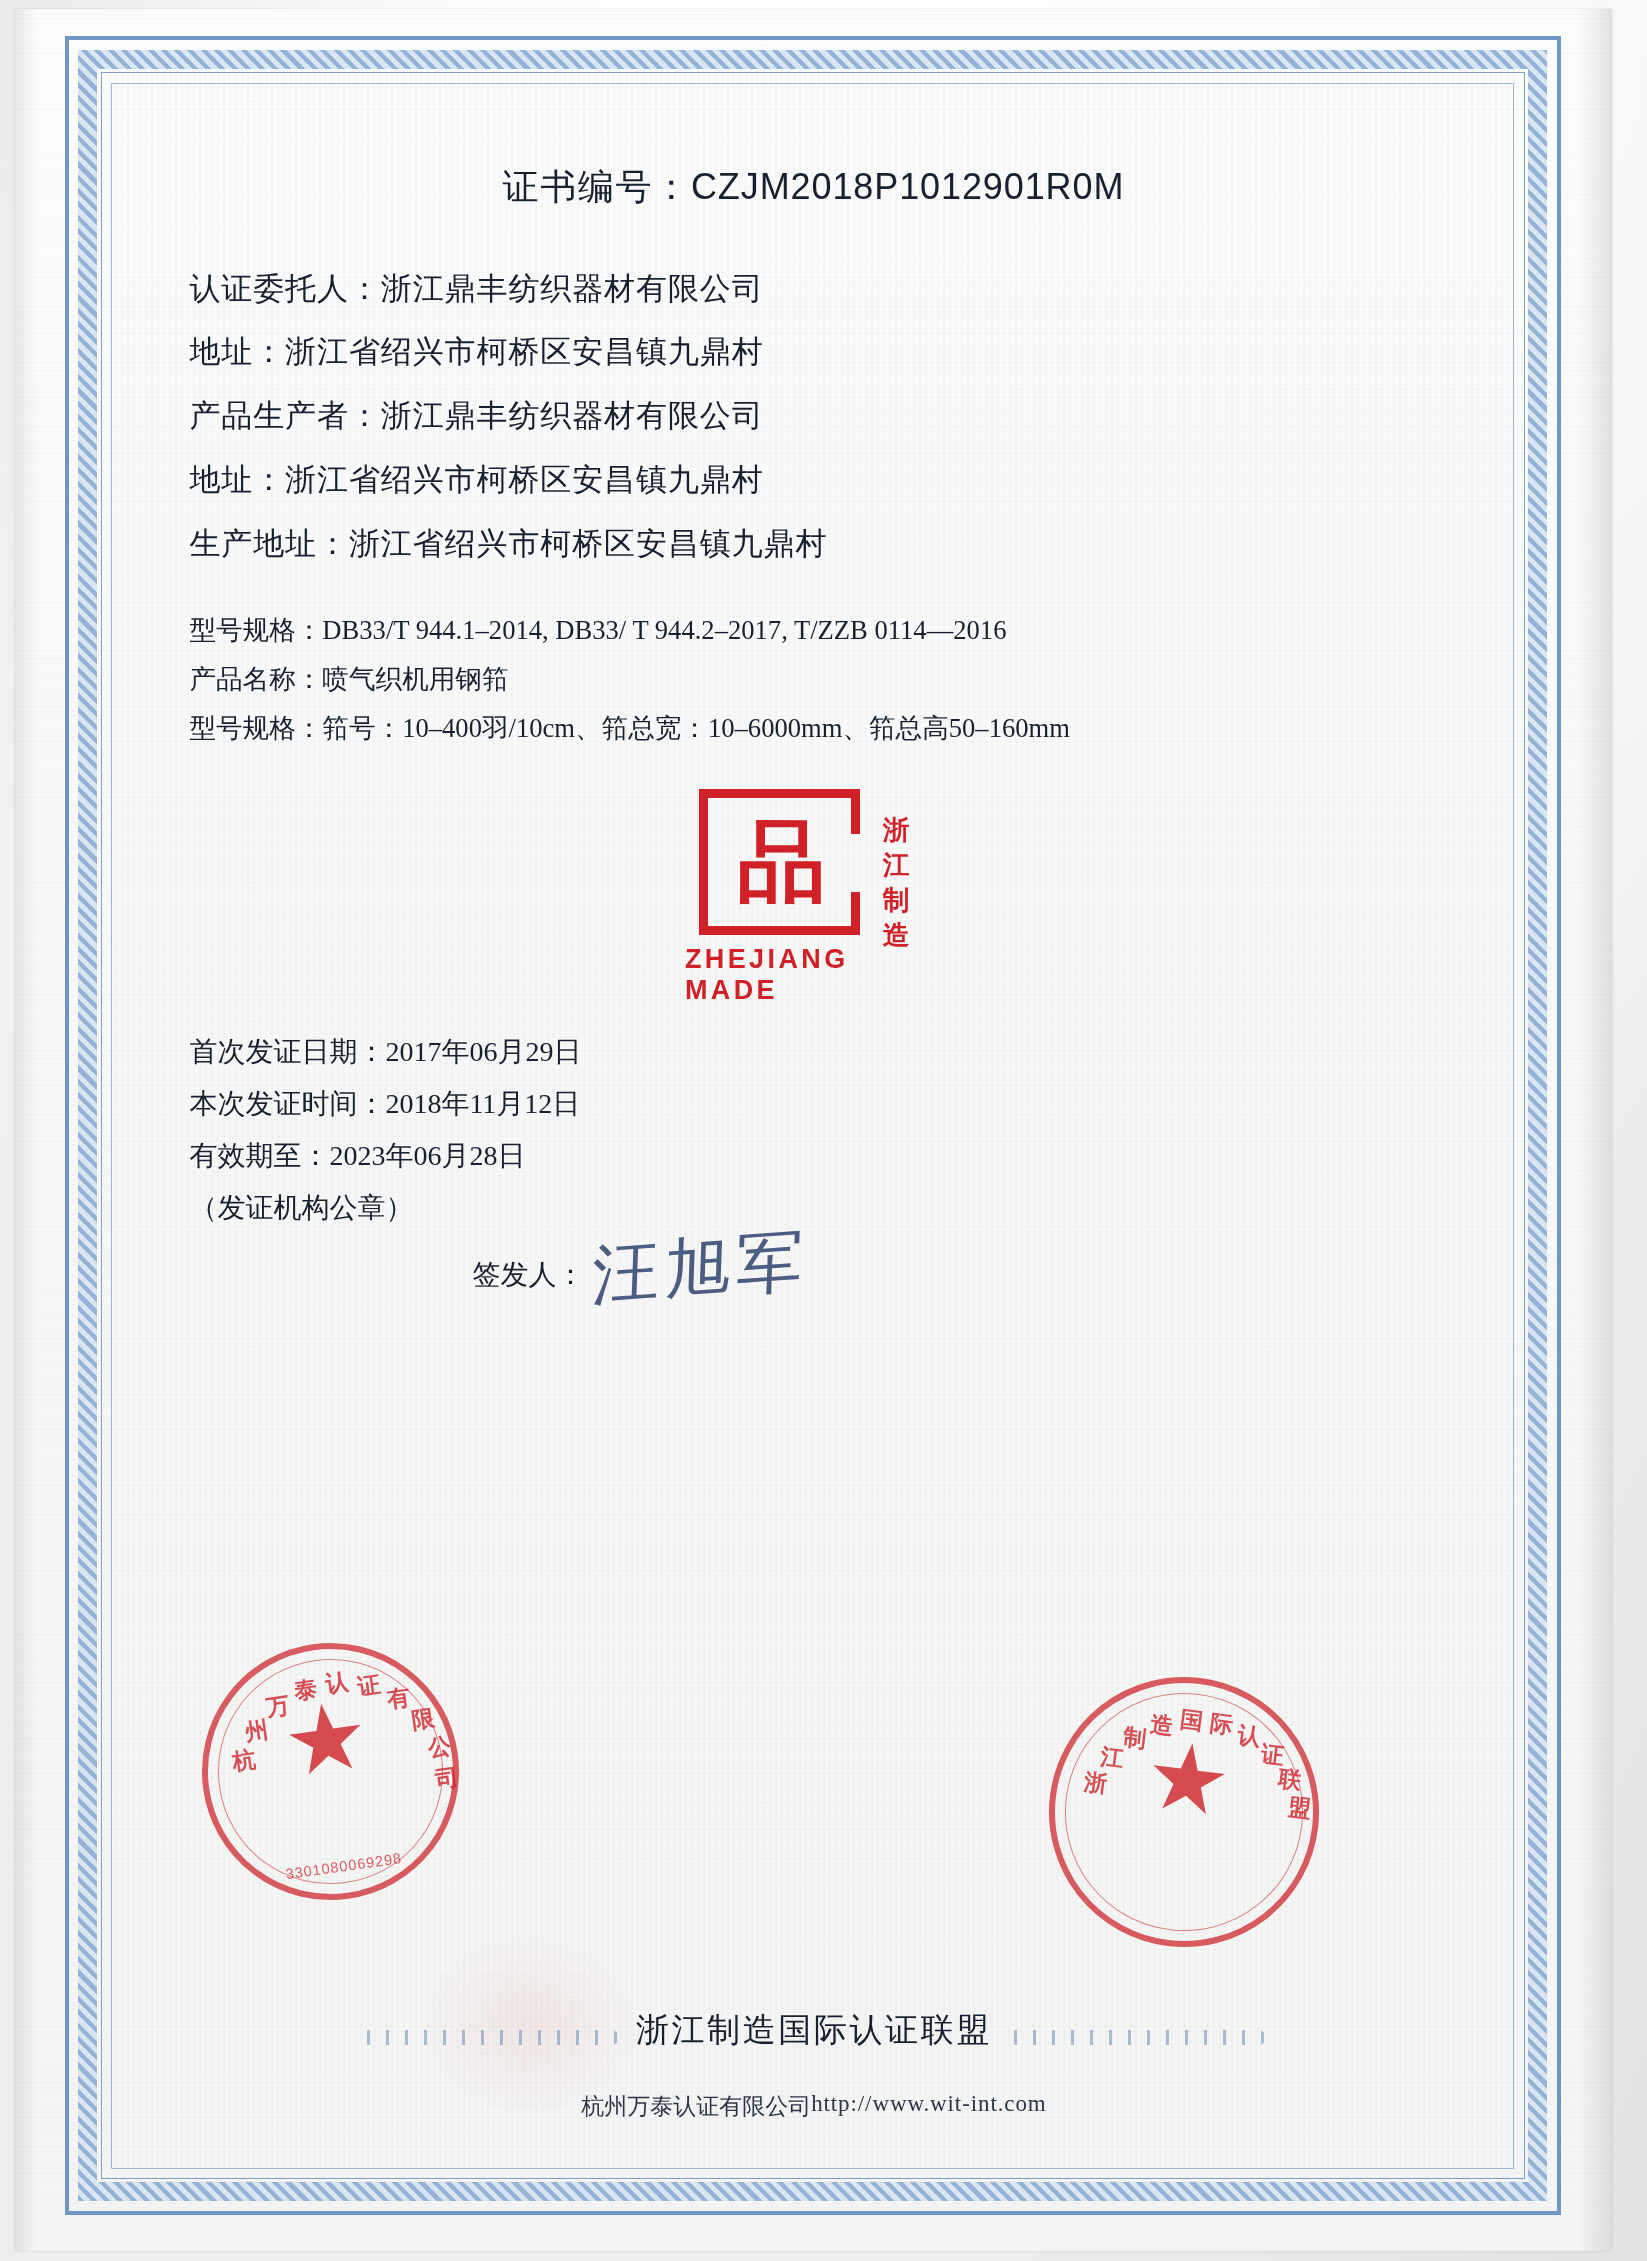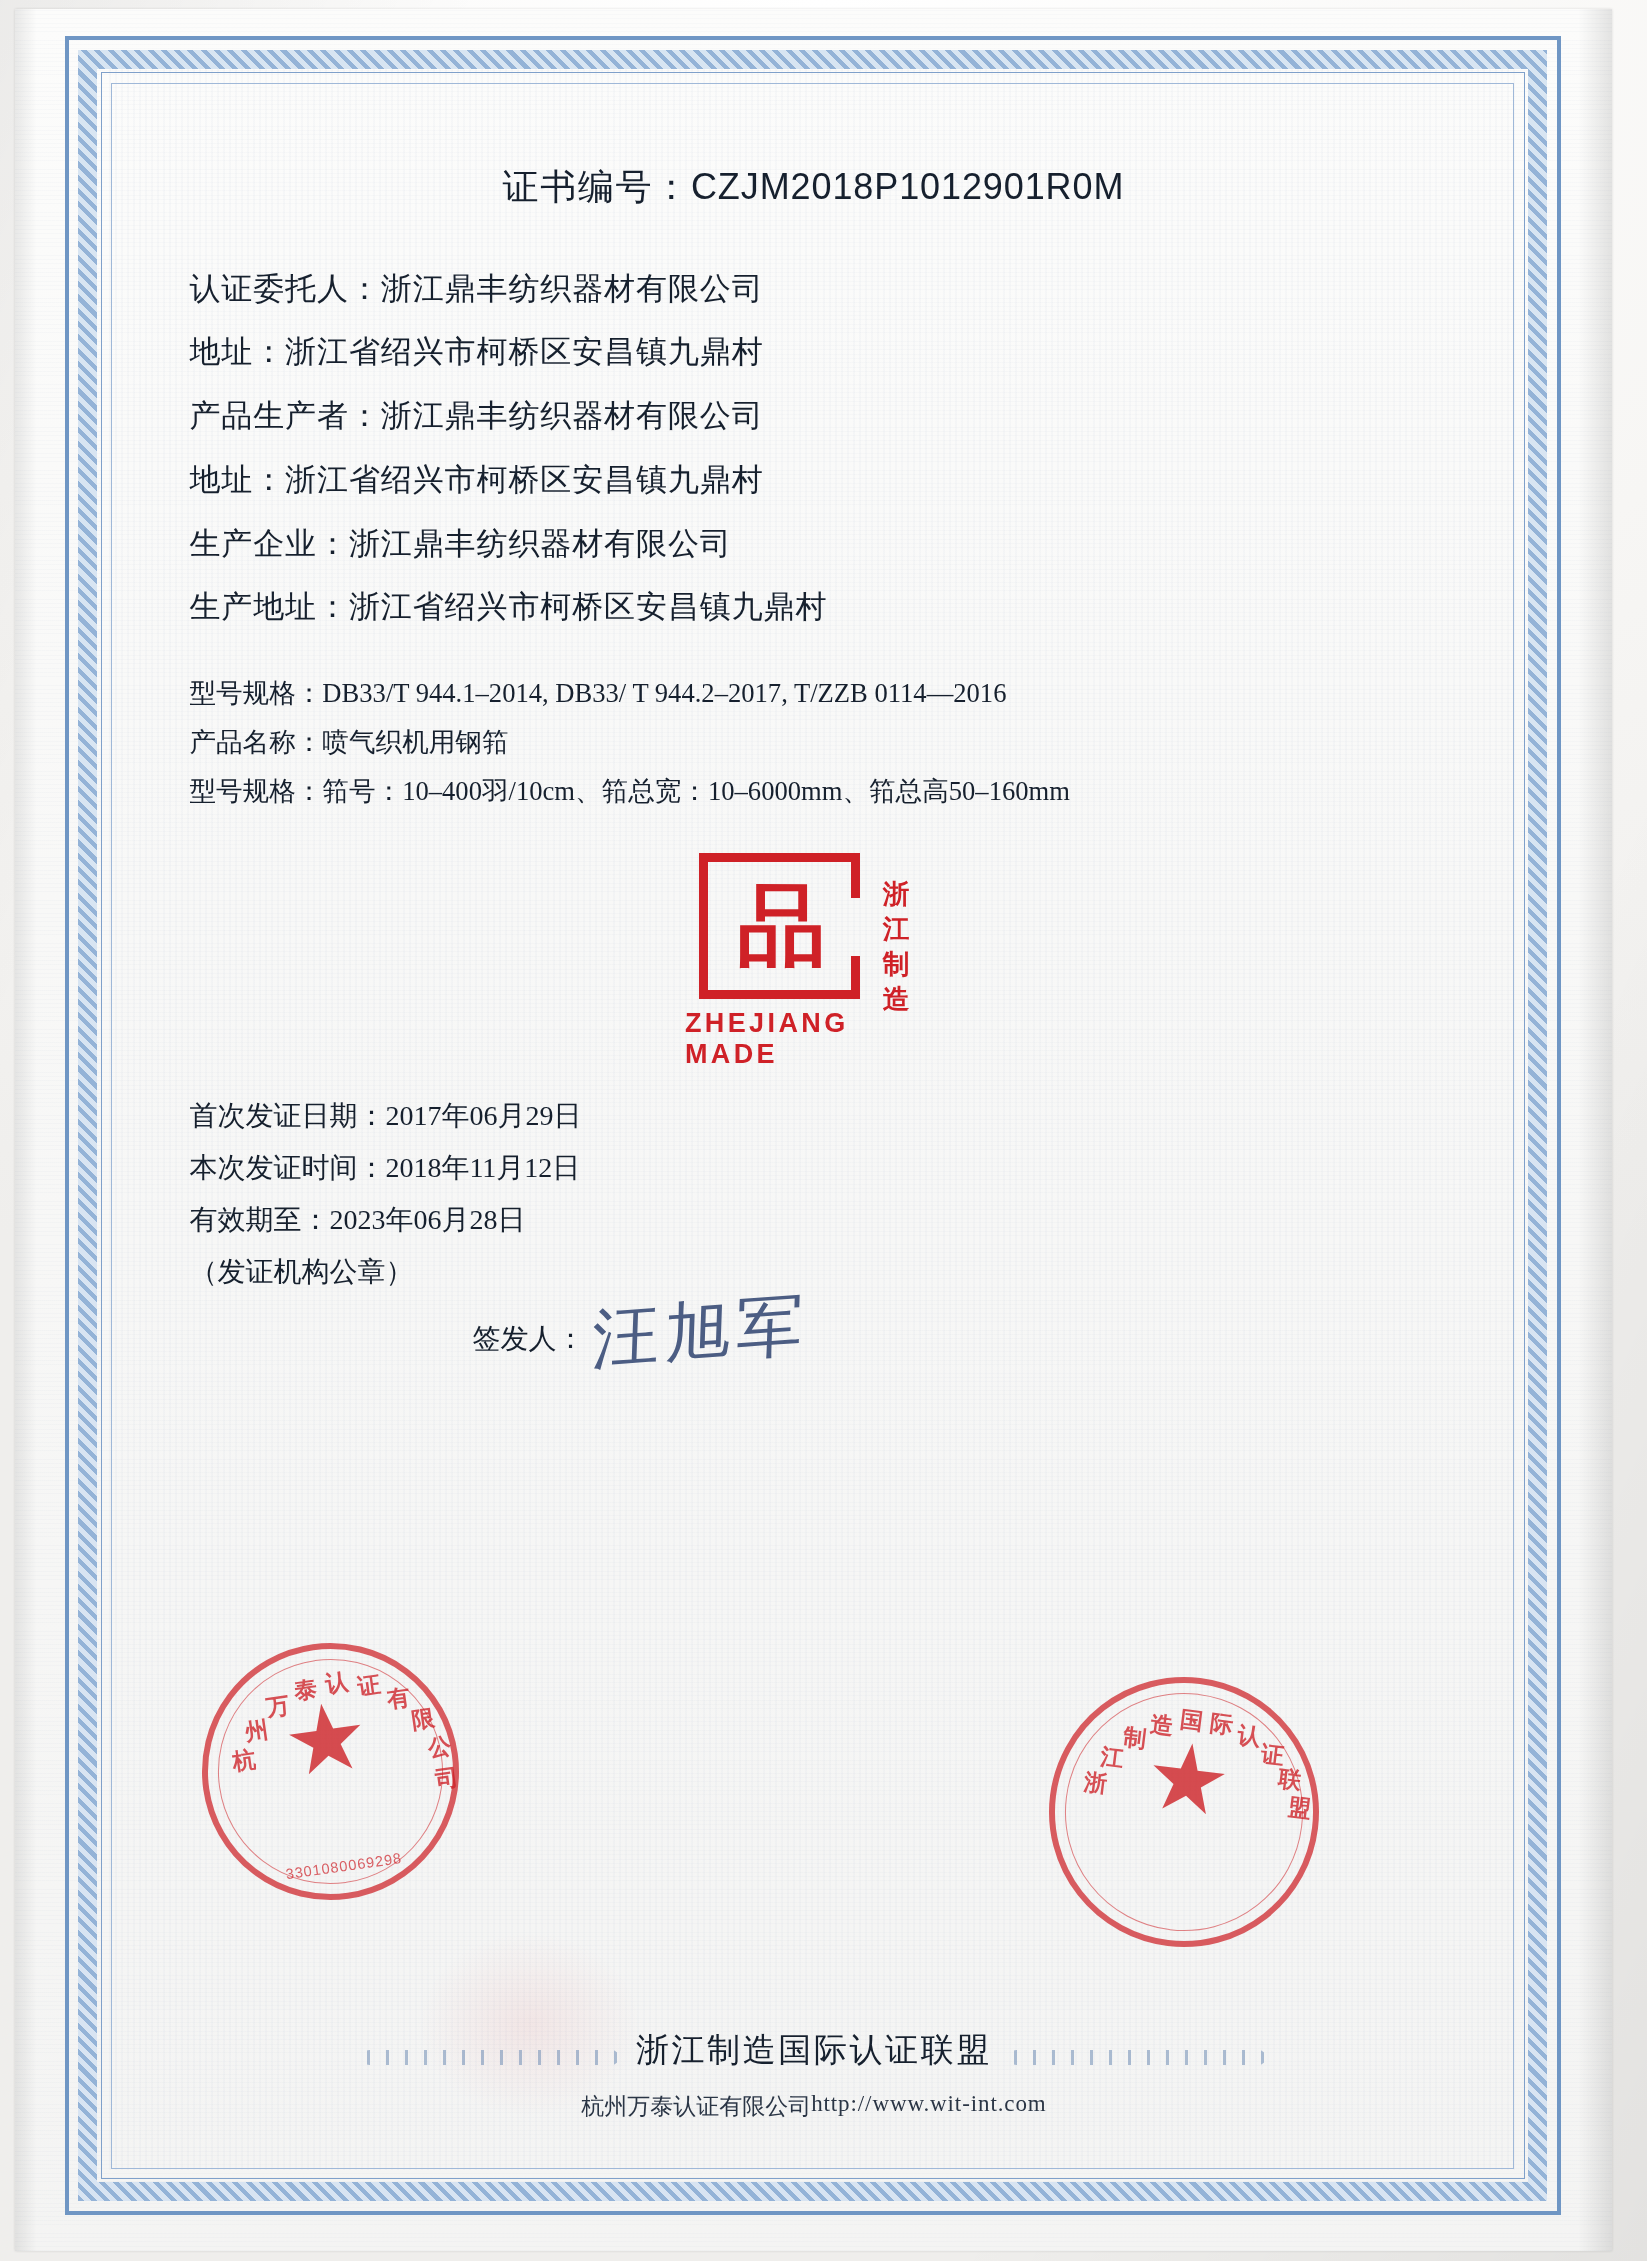--- a/index.html
+++ b/index.html
@@ -339,21 +339,21 @@
     display: inline-block;
     width: 257px;
     height: 15.4px;
     vertical-align: middle;
     margin: 0 13.7px;
     background:
       repeating-linear-gradient(90deg, rgba(110,140,180,0) 0px, rgba(110,140,180,0) 5.1px, rgba(110,140,180,0.55) 5.1px, rgba(110,140,180,0.55) 7.7px, rgba(110,140,180,0) 7.7px, rgba(110,140,180,0) 19px);
     border-radius: 7.7px;
   }
   .footer-bottom {
-    margin-top: 18px;
+    margin-top: 38px;
     display: flex;
     justify-content: center;
     font-size: 23px;
     color: #2a3545;
   }
   .footer-bottom .url {
     font-family: "Liberation Serif", serif;
     letter-spacing: 0.9px;
   }
 
@@ -403,23 +403,20 @@
         <span class="lbl">认证委托人：</span><span class="val">浙江鼎丰纺织器材有限公司</span>
       </div>
       <div class="field-row">
         <span class="lbl">地址：</span><span class="val">浙江省绍兴市柯桥区安昌镇九鼎村</span>
       </div>
       <div class="field-row">
         <span class="lbl">产品生产者：</span><span class="val">浙江鼎丰纺织器材有限公司</span>
       </div>
       <div class="field-row">
         <span class="lbl">地址：</span><span class="val">浙江省绍兴市柯桥区安昌镇九鼎村</span>
-      </div>
-      <div class="field-row">
-        <span class="lbl">生产企业：</span><span class="val">浙江鼎丰纺织器材有限公司</span>
       </div>
       <div class="field-row">
         <span class="lbl">生产地址：</span><span class="val">浙江省绍兴市柯桥区安昌镇九鼎村</span>
       </div>
     </div>
 
     <div class="std-block">
       <div class="std-row">
         <span>型号规格：</span><span class="mono">DB33/T 944.1–2014, DB33/ T 944.2–2017, T/ZZB 0114—2016</span>
       </div>

